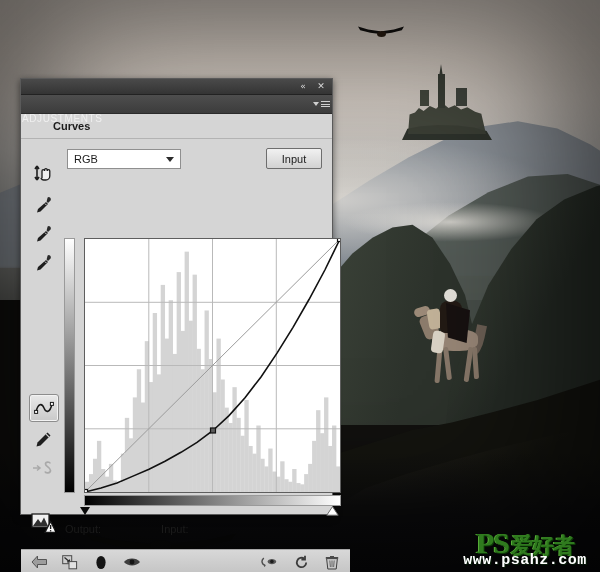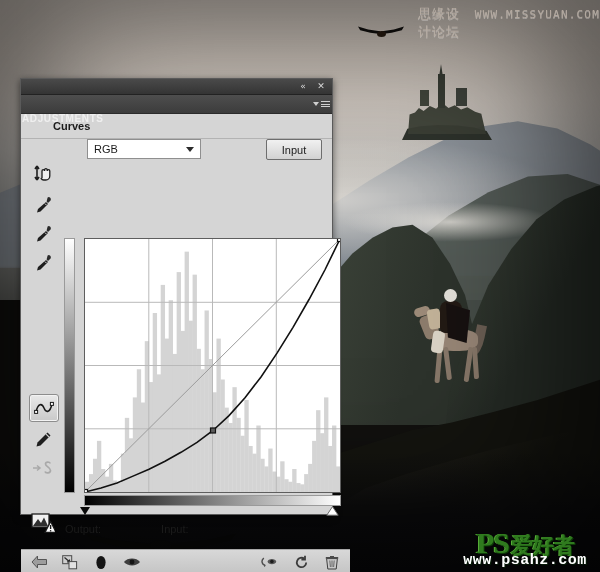--- a/index.html
+++ b/index.html
@@ -100,39 +100,39 @@
   #panel{position:absolute;left:20px;top:78px;width:311px;height:435px;
     background:#d5d5d5;border:1px solid #5a5a5a;box-shadow:0 2px 7px rgba(0,0,0,.55);}
   .titlebar{height:15px;background:linear-gradient(to bottom,#4a4a4a,#343434);
     display:flex;align-items:center;justify-content:flex-end;padding-right:3px;gap:2px;
     border-bottom:1px solid #222;}
   .tb-btn{width:16px;height:13px;display:flex;align-items:center;justify-content:center;
     color:#d9d9d9;font-size:9px;font-family:"DejaVu Sans",sans-serif;line-height:1;cursor:pointer;}
   .tabrow{height:18px;background:linear-gradient(to bottom,#4e4e4e,#3c3c3c);display:flex;align-items:stretch;
     position:relative;border-bottom:1px solid #2b2b2b;}
   .tab-active{background:linear-gradient(to bottom,#6e6e6e,#5a5a5a);
-    color:#efefef;font-size:10px;font-weight:bold;letter-spacing:.6px;
+    color:#efefef;font-size:10px;font-weight:normal;letter-spacing:.6px;
     display:flex;align-items:center;padding:0 1px;border-right:1px solid #2e2e2e;margin-top:23px;}
   .tabfill{flex:1;}
   .panelmenu{width:22px;display:flex;align-items:center;justify-content:center;gap:1px;cursor:pointer;}
   .pm-tri{width:0;height:0;border-left:3px solid transparent;border-right:3px solid transparent;
     border-top:4px solid #cfcfcf;margin-right:1px;}
   .pm-lines{display:flex;flex-direction:column;gap:1.5px;}
   .pm-lines i{display:block;width:9px;height:1px;background:#cfcfcf;}
 
   .presetrow{height:24px;background:#d5d5d5;display:flex;align-items:center;padding:0 8px;gap:8px;
     border-bottom:1px solid #b3b3b3;}
   .presetlabel{font-size:11px;font-weight:bold;color:#1b1b1b;margin-left:24px;}
   .preset-select{flex:1;height:17px;background:#fff;border:1px solid #8f8f8f;
     display:flex;align-items:center;padding:0 6px;font-size:11px;color:#1b1b1b;position:relative;cursor:pointer;}
   .caret{position:absolute;right:6px;top:50%;margin-top:-2px;width:0;height:0;
     border-left:4px solid transparent;border-right:4px solid transparent;border-top:5px solid #2b2b2b;}
 
   .body{position:relative;height:100%;}
-  .channelrow{height:30px;display:flex;align-items:flex-start;padding:0 10px 0 46px;gap:10px;margin-left:20px;}
+  .channelrow{height:30px;display:flex;align-items:flex-end;padding:0 10px 0 46px;gap:10px;}
   .chan-select{width:100px;height:18px;background:#fff;border:1px solid #8f8f8f;
     display:flex;align-items:center;padding:0 6px;font-size:11px;color:#1b1b1b;position:relative;cursor:pointer;}
   .autobtn{margin-left:auto;width:54px;height:19px;border:1px solid #6e6e6e;border-radius:2px;
     background:linear-gradient(to bottom,#f1f1f1,#d2d2d2);font-size:11px;color:#1b1b1b;
     display:flex;align-items:center;justify-content:center;cursor:pointer;}
 
   
   .tools{position:absolute;left:0;top:22px;width:44px;height:395px;}
   .tool{position:absolute;left:8px;width:28px;height:26px;display:flex;align-items:center;justify-content:center;cursor:pointer;}
   .toolsel{border:1px solid #8d8d8d;border-radius:3px;background:linear-gradient(to bottom,#e9e9e9,#c9c9c9);box-shadow:inset 0 0 0 1px #f3f3f3;}
@@ -211,24 +211,20 @@
 
     <div class="bird2">
       <div class="b2w b2w-l"></div>
       <div class="b2w b2w-r"></div>
       <div class="b2body"></div>
     </div>
 
     <div class="vign"></div>
   </div>
 
-  <div class="wm-top">
-    <span class="wm-cn">思缘设计论坛</span>
-    <span class="wm-en">WWW.MISSYUAN.COM</span>
-  </div>
 
   <div class="wm-bot">
     <div class="wm-ps">
       <span>PS</span><span class="cn">爱好者</span>
     </div>
     <div class="wm-url">www.psahz.com</div>
   </div>
 
   <div id="panel">
 

